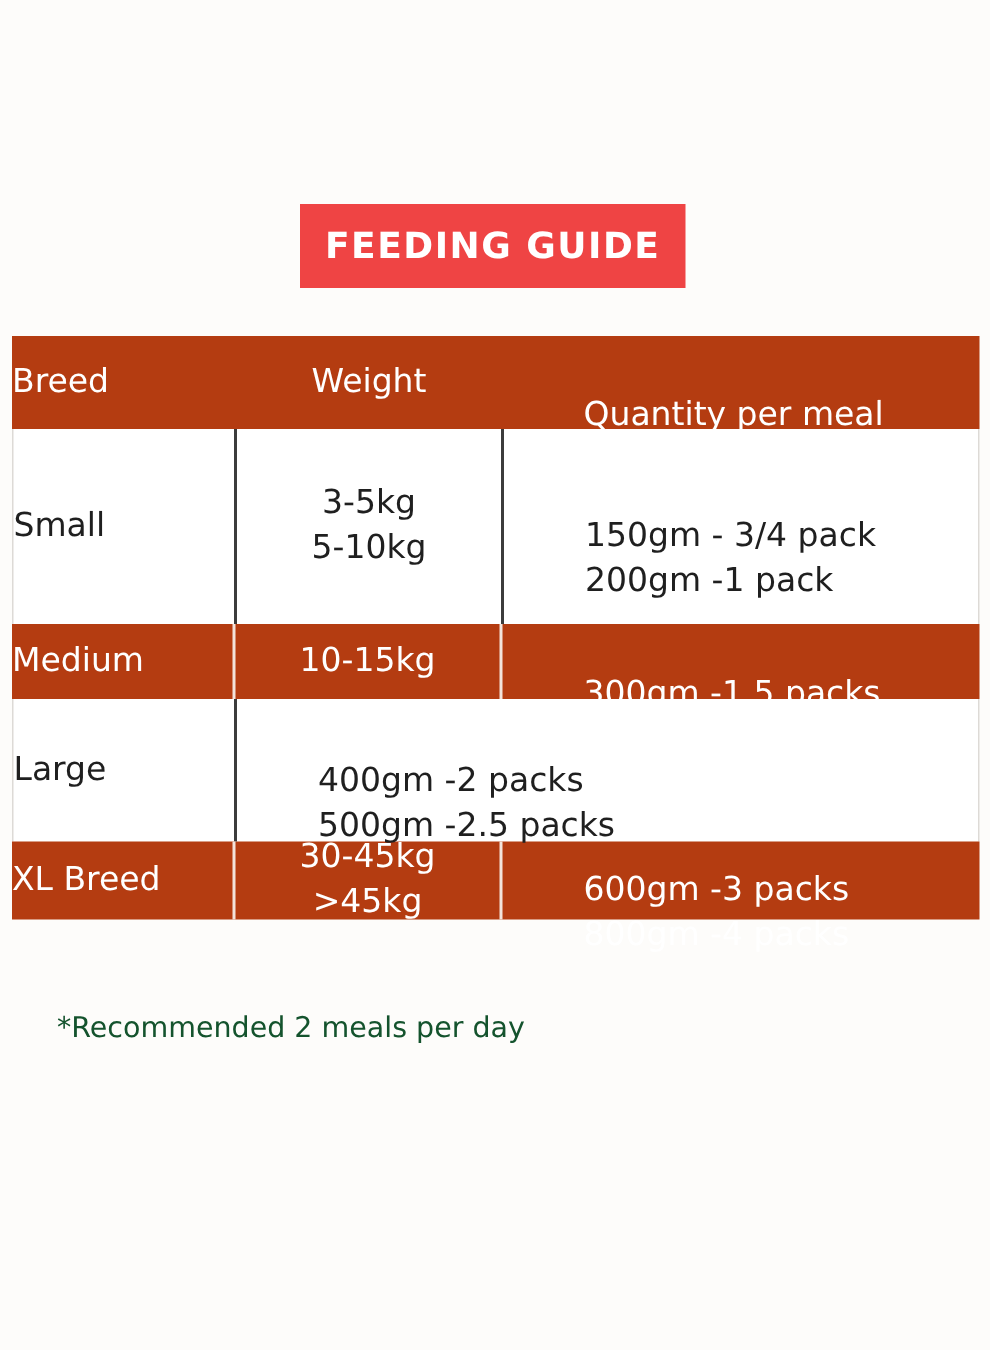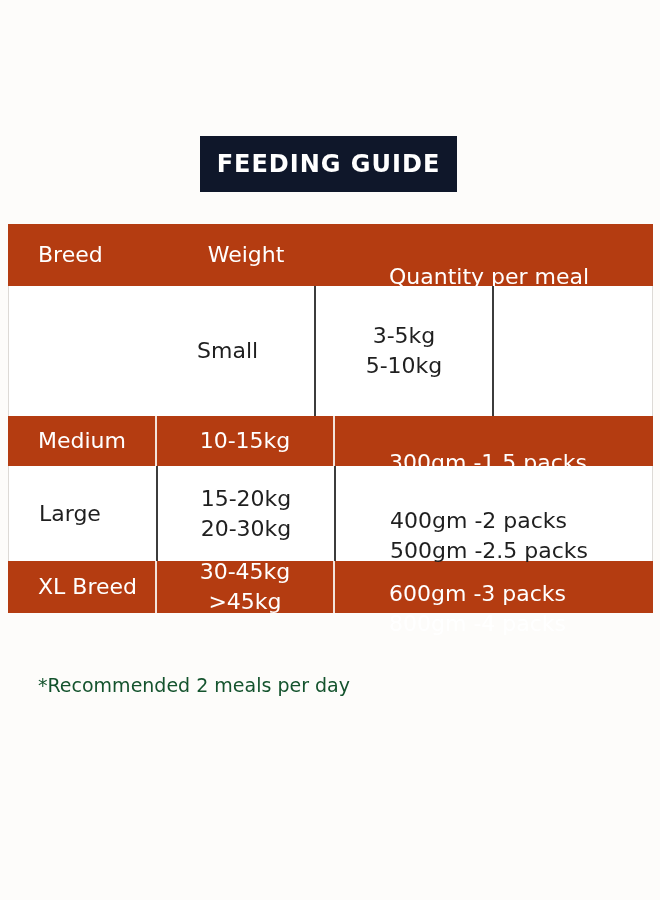--- a/index.html
+++ b/index.html
@@ -8,21 +8,21 @@
     width: 660px;
     height: 900px;
     background: #FDFCFA;
     font-family: "DejaVu Sans", sans-serif;
     overflow: hidden;
   }
   .banner {
     position: absolute;
     left: 200px; top: 136px;
     width: 257px; height: 56px;
-    background: #0f172a;
+    background: #ef4444;
     color: #FFFFFF;
     display: flex; align-items: center; justify-content: center;
     font-size: 24px; font-weight: bold; letter-spacing: 1px;
   }
   .feeding-table {
     position: absolute;
     left: 8px; top: 224px;
     width: 645px;
   }
   .row { display: flex; width: 100%; box-sizing: border-box; }
@@ -44,21 +44,21 @@
   }
   .r-small  { height: 130px; }
   .r-medium { height: 50px; }
   .r-large  { height: 95px; }
   .r-xl     { height: 52px; }
   .cell {
     display: flex; flex-direction: column; justify-content: center;
     box-sizing: border-box;
     font-size: 22px; line-height: 30px;
   }
-  .c1 { width: 149px; padding-left: 30px; align-items: flex-start; }
+  .c1 { width: 149px; align-items: flex-start; }
   .c2 { width: 178px; align-items: center; text-align: center; }
   .c3 { flex: 1; padding-left: 54px; align-items: flex-start; margin-top: 44px; }
   .row.light .c1, .row.light .c2 { border-right: 2px solid #3C3C3C; }
   .row.dark  .c1, .row.dark  .c2 { border-right: 2px solid #F3E3DB; }
   .row.header .c1, .row.header .c2 { border-right: none; }
   .footnote {
     position: absolute;
     left: 38px; top: 671px;
     font-size: 19px; line-height: 28px;
     color: #14532d;
@@ -80,38 +80,38 @@
       <div class="cell c2">Weight</div>
       <div class="cell c3">Quantity per meal</div>
     </div>
 
     <div class="row light r-small">
       <div class="cell c1">Small</div>
       <div class="cell c2">
         <div>3-5kg</div>
         <div>5-10kg</div>
       </div>
+      <div class="cell c3">
+        <div>150gm - 3/4 pack</div>
+        <div>200gm -1 pack</div>
+      </div>
     </div>
 
     <div class="row dark r-medium">
       <div class="cell c1">Medium</div>
       <div class="cell c2">
         <div>10-15kg</div>
       </div>
       <div class="cell c3">
         <div>300gm -1.5 packs</div>
       </div>
     </div>
 
     <div class="row light r-large">
       <div class="cell c1">Large</div>
-      <div class="cell c2">
-        <div>15-20kg</div>
-        <div>20-30kg</div>
-      </div>
       <div class="cell c3">
         <div>400gm -2 packs</div>
         <div>500gm -2.5 packs</div>
       </div>
     </div>
 
     <div class="row dark r-xl">
       <div class="cell c1">XL Breed</div>
       <div class="cell c2">
         <div>30-45kg</div>

